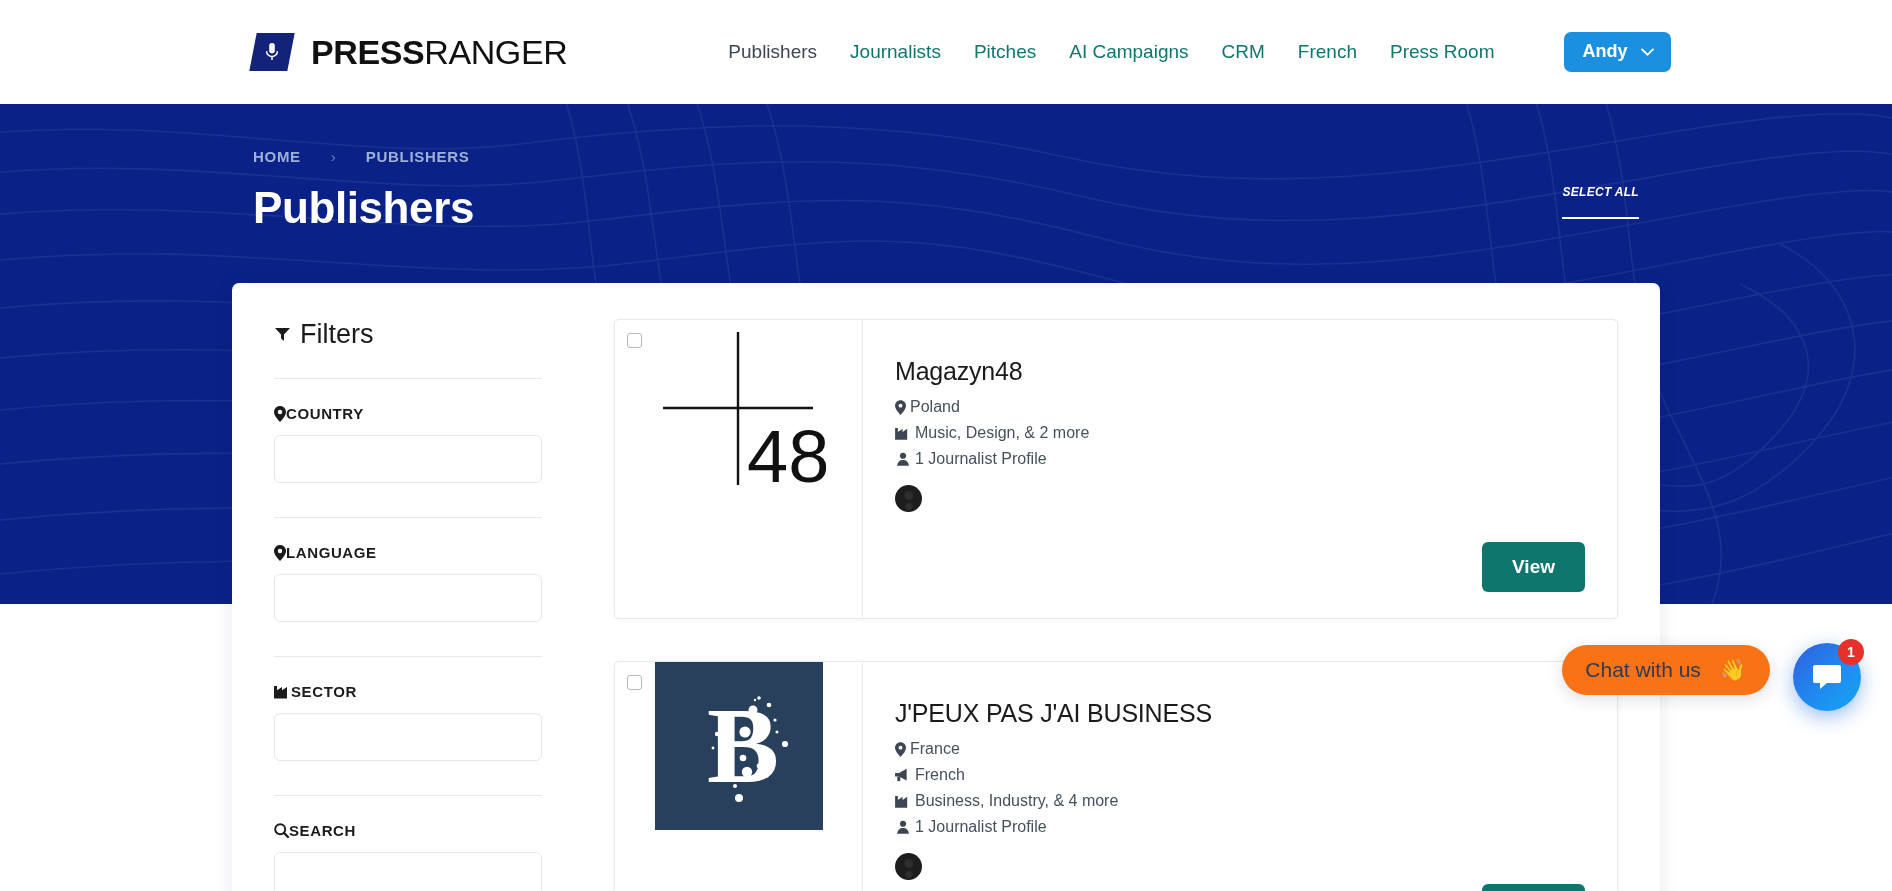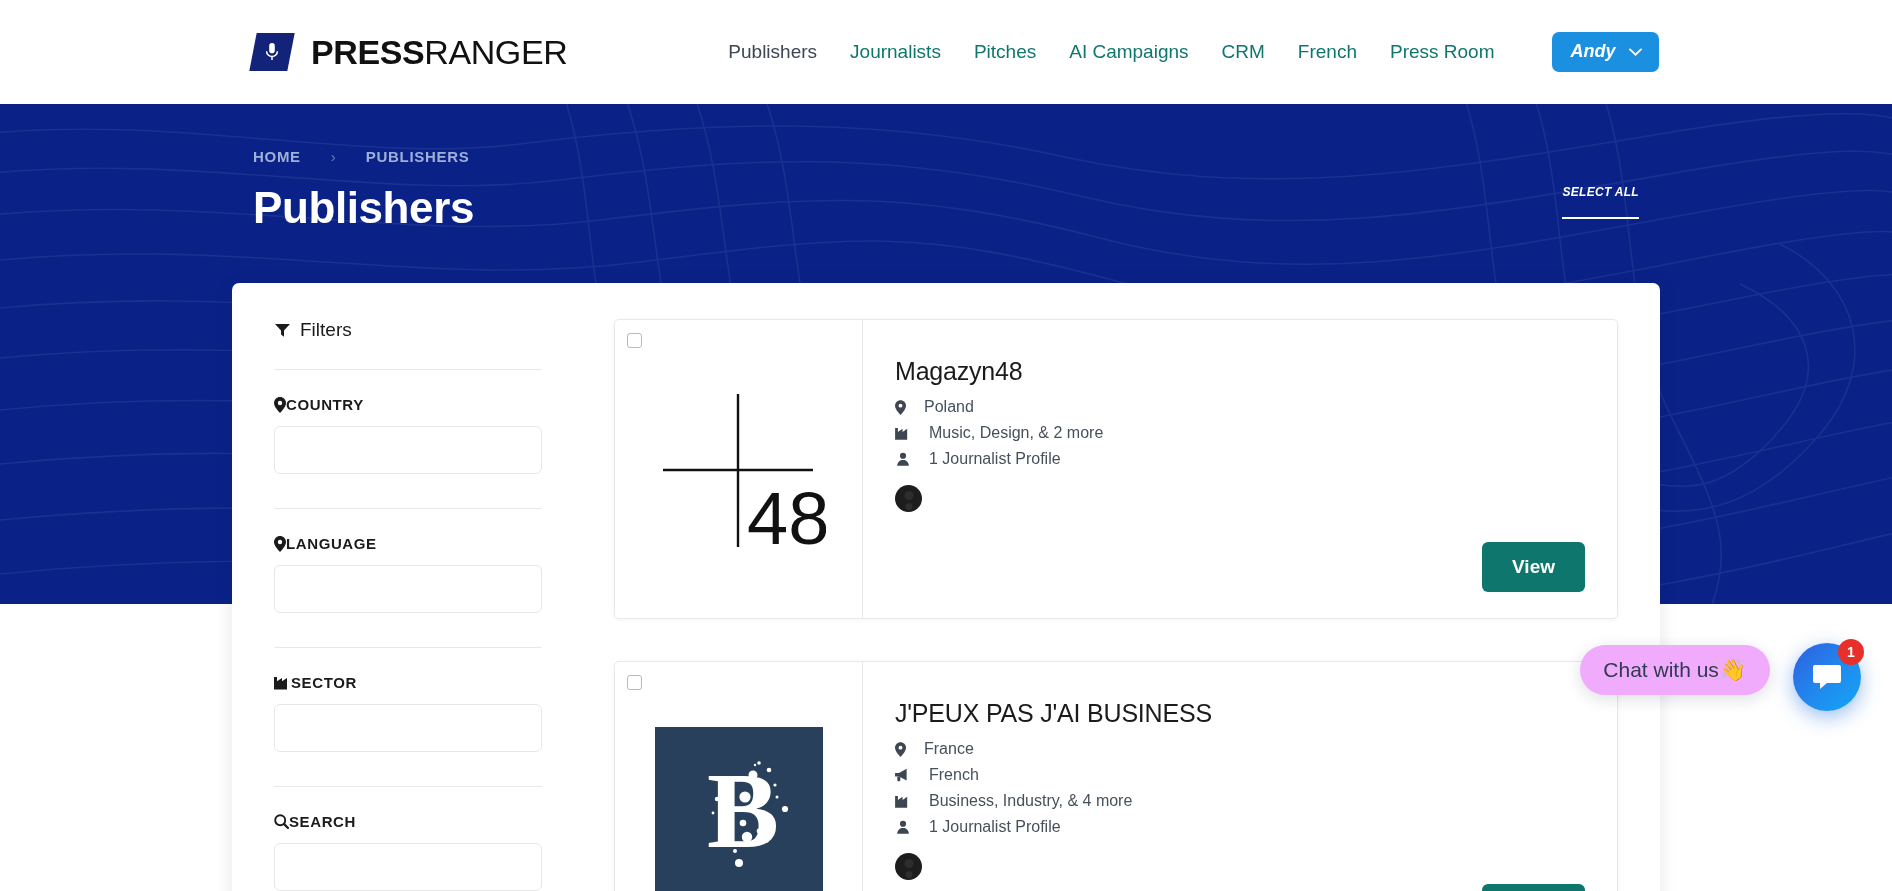--- a/index.html
+++ b/index.html
@@ -55,33 +55,32 @@
   }
   .nav-item {
     font-size: 19px;
     color: #0f766e;
     white-space: nowrap;
     cursor: pointer;
   }
   .nav-item.active { color: #3c4654; }
 
   .user-btn {
-    margin-left: 24px;
+    margin-left: 36px;
     background: #1b90e0;
     color: #ffffff;
     font-size: 18px;
     font-weight: 600;
     border-radius: 7px;
     padding: 9px 17px 10px 19px;
     display: flex;
     align-items: center;
     gap: 13px;
     cursor: pointer;
     white-space: nowrap;
-    font-style: italic;
   }
   .chev { display: block; }
 
   
   .hero {
     position: relative;
     height: 500px;
     background: #0a2187;
     overflow: hidden;
   }
@@ -155,21 +154,21 @@
   
   .filters {
     width: 352px;
     padding: 0 42px 0 42px;
     flex: none;
   }
   .filters-head {
     display: flex;
     align-items: center;
     gap: 9px;
-    font-size: 19px;
+    font-size: 27px;
     color: #1b1b1b;
     margin-bottom: 28px;
   }
   .hr {
     height: 1px;
     background: #e8e8e8;
     margin: 0 0 26px 0;
   }
   .filter-label {
     display: flex;
@@ -207,21 +206,21 @@
     display: flex;
     margin-bottom: 42px;
     min-height: 300px;
     position: relative;
   }
   .pub-logo-cell {
     width: 248px;
     flex: none;
     border-right: 1px solid #e7e9ec;
     display: flex;
-    align-items: center;
+    align-items: flex-start;
     justify-content: center;
     position: relative;
   }
   .pub-check {
     position: absolute;
     top: 13px;
     left: 12px;
     width: 15px;
     height: 15px;
     border: 1.4px solid #b6b9bd;
@@ -245,21 +244,21 @@
   .pub-name {
     font-size: 25px;
     color: #1b1b1b;
     font-weight: 400;
     margin-bottom: 12px;
     letter-spacing: -0.2px;
   }
   .pub-meta {
     display: flex;
     align-items: center;
-    gap: 18px;
+    gap: 4px;
     font-size: 16px;
     color: #46505c;
     margin-bottom: 8px;
   }
   .avatar-row { margin-top: 17px; display: flex; gap: 8px; }
   .avatar {
     width: 27px; height: 27px;
     border-radius: 50%;
     background: #1d1d1d;
     overflow: hidden;
@@ -287,29 +286,29 @@
     padding: 14px 30px;
     border: none;
     cursor: pointer;
   }
 
   
   .chat-pill {
     position: fixed;
     right: 122px;
     bottom: 196px;
-    background: #f0abfc;
+    background: #f97316;
     border-radius: 26px;
     box-shadow: 0 4px 16px rgba(20,30,70,0.14);
     padding: 13px 23px;
     font-size: 21px;
     color: #303b52;
     display: flex;
     align-items: center;
-    gap: 2px;
+    gap: 20px;
     cursor: pointer;
     z-index: 40;
   }
   .chat-fab {
     position: fixed;
     right: 31px;
     bottom: 180px;
     width: 68px;
     height: 68px;
     border-radius: 50%;

